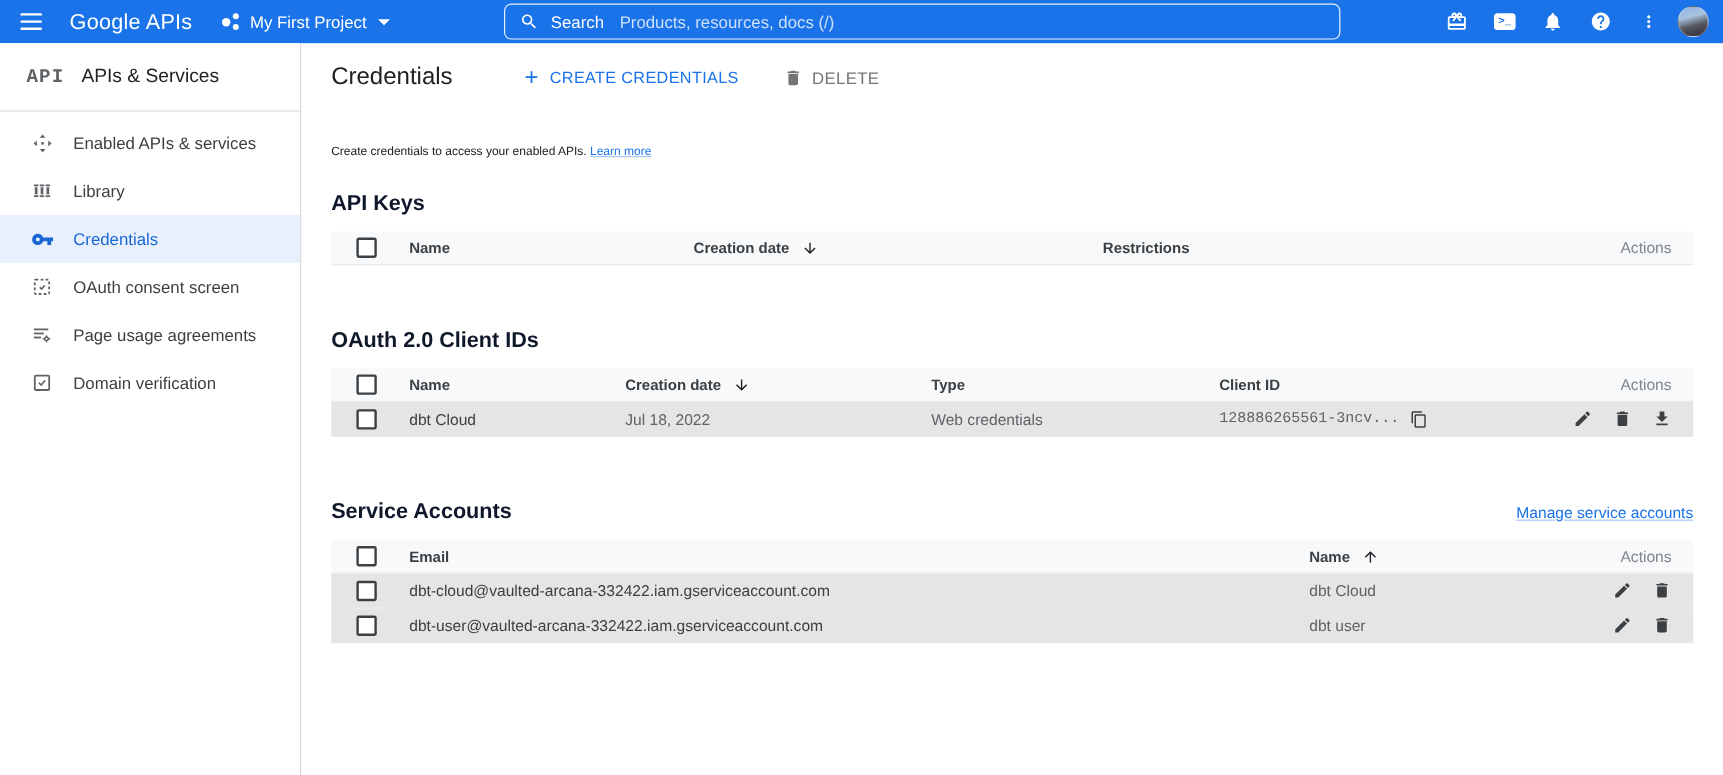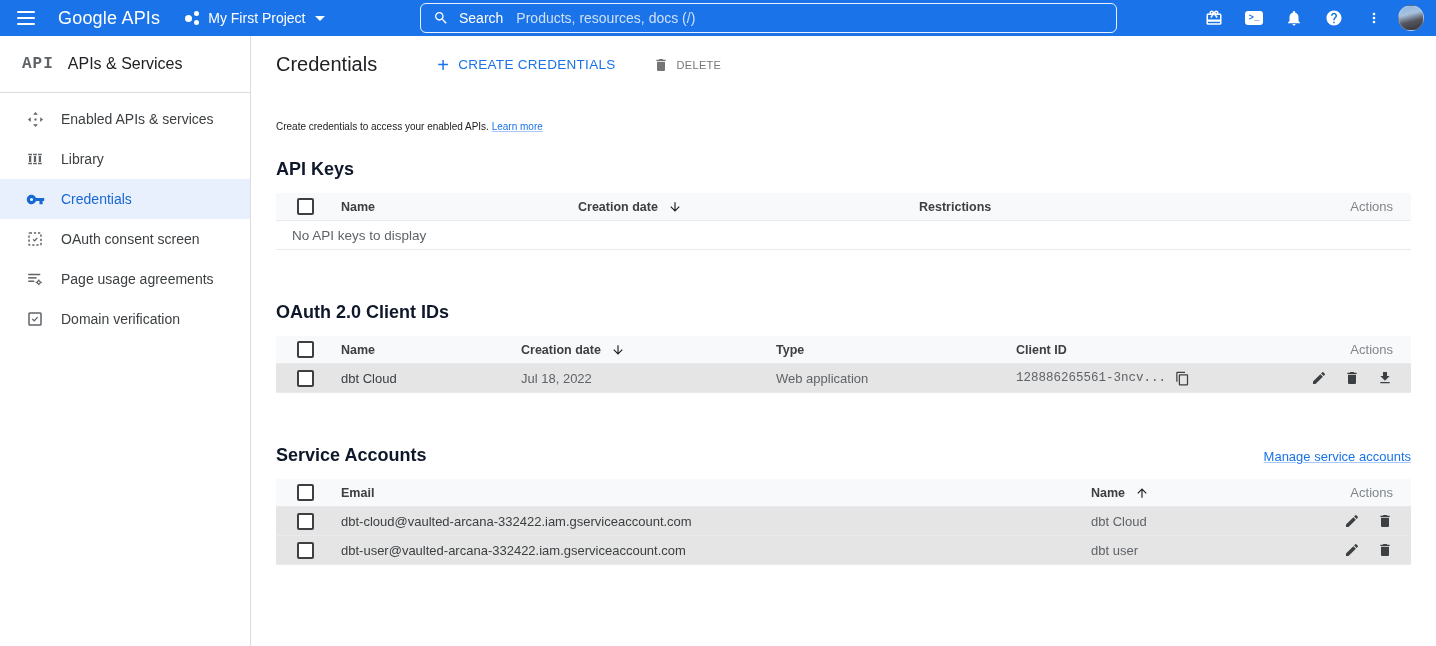--- a/index.html
+++ b/index.html
@@ -46,21 +46,21 @@
   .sb-item .sb-label { font-size:14px; margin-left:16px; }
   .sb-item.selected { background:#e8f0fe; color:#1967d2; }
   .sb-item.selected .sb-ic { color:#1967d2; }
 
   
   .main { flex:1; display:flex; flex-direction:column; min-width:0; }
   .toolbar { height:57px; display:flex; align-items:center; padding-left:25px; flex:0 0 57px; }
   .page-title { font-size:20px; color:#202124; }
   .btn-create { display:flex; align-items:center; margin-left:60px; color:#1a73e8; font-size:13.5px; font-weight:500; letter-spacing:.3px; cursor:pointer; }
   .btn-create .plus { font-size:20px; font-weight:400; margin-right:9px; line-height:1; }
-  .btn-delete { display:flex; align-items:center; margin-left:37px; color:#757575; font-size:11px; font-weight:500; letter-spacing:.3px; cursor:pointer; }
+  .btn-delete { display:flex; align-items:center; margin-left:37px; color:#757575; font-size:14px; font-weight:500; letter-spacing:.3px; cursor:pointer; }
   .btn-delete svg { margin-right:8px; }
 
   .content { padding:28px 25px 0 25px; flex:1; }
   .intro { font-size:10px; color:#202124; margin-bottom:27px; }
   .intro a { color:#1a73e8; text-decoration:underline; text-decoration-color:#a8c7fa; cursor:pointer; }
   .section-title { font-size:18px; font-weight:700; color:#0f172a; }
   .sect-head-row { display:flex; align-items:baseline; justify-content:space-between; }
   .manage-link { font-size:13px; color:#1a73e8; text-decoration:underline; text-decoration-color:#a8c7fa; cursor:pointer; }
 
   .tbl { margin-top:13px; }
@@ -253,21 +253,20 @@
               <span>Creation date</span>
               <span class="sort-arrow">
                 <svg width="14" height="14" viewBox="0 0 24 24" fill="#202124">
                     <path d="M20 12l-1.41-1.41L13 16.17V4h-2v12.17l-5.58-5.59L4 12l8 8 8-8z"></path>
                   </svg>
               </span>
             </div>
             <div class="cell">Restrictions</div>
             <div class="cell right hdr-actions">Actions</div>
           </div>
-          <div class="empty-row">No API keys to display</div>
         </div>
 
         <div class="section-title sect-gap">OAuth 2.0 Client IDs</div>
         <div class="tbl">
           <div class="trow thead g-oauth">
             <div class="cell cb-cell">
                 <span class="checkbox"></span>
               </div>
             <div class="cell">Name</div>
             <div class="cell">
@@ -281,21 +280,21 @@
             <div class="cell">Type</div>
             <div class="cell">Client ID</div>
             <div class="cell right hdr-actions">Actions</div>
           </div>
           <div class="trow tdata g-oauth">
             <div class="cell cb-cell">
                 <span class="checkbox"></span>
               </div>
             <div class="cell">dbt Cloud</div>
             <div class="cell muted">Jul 18, 2022</div>
-            <div class="cell muted">Web application</div>
+            <div class="cell muted">Web credentials</div>
             <div class="cell">
               <span class="mono">128886265561-3ncv...</span>
               <span class="copy-ic">
                 <svg width="15" height="15" viewBox="0 0 24 24" fill="currentColor">
                     <path d="M16 1H4c-1.1 0-2 .9-2 2v14h2V3h12V1zm3 4H8c-1.1 0-2 .9-2 2v14c0 1.1.9 2 2 2h11c1.1 0 2-.9 2-2V7c0-1.1-.9-2-2-2zm0 16H8V7h11v14z"></path>
                   </svg>
               </span>
             </div>
             <div class="cell right">
               <span class="act-ic">

